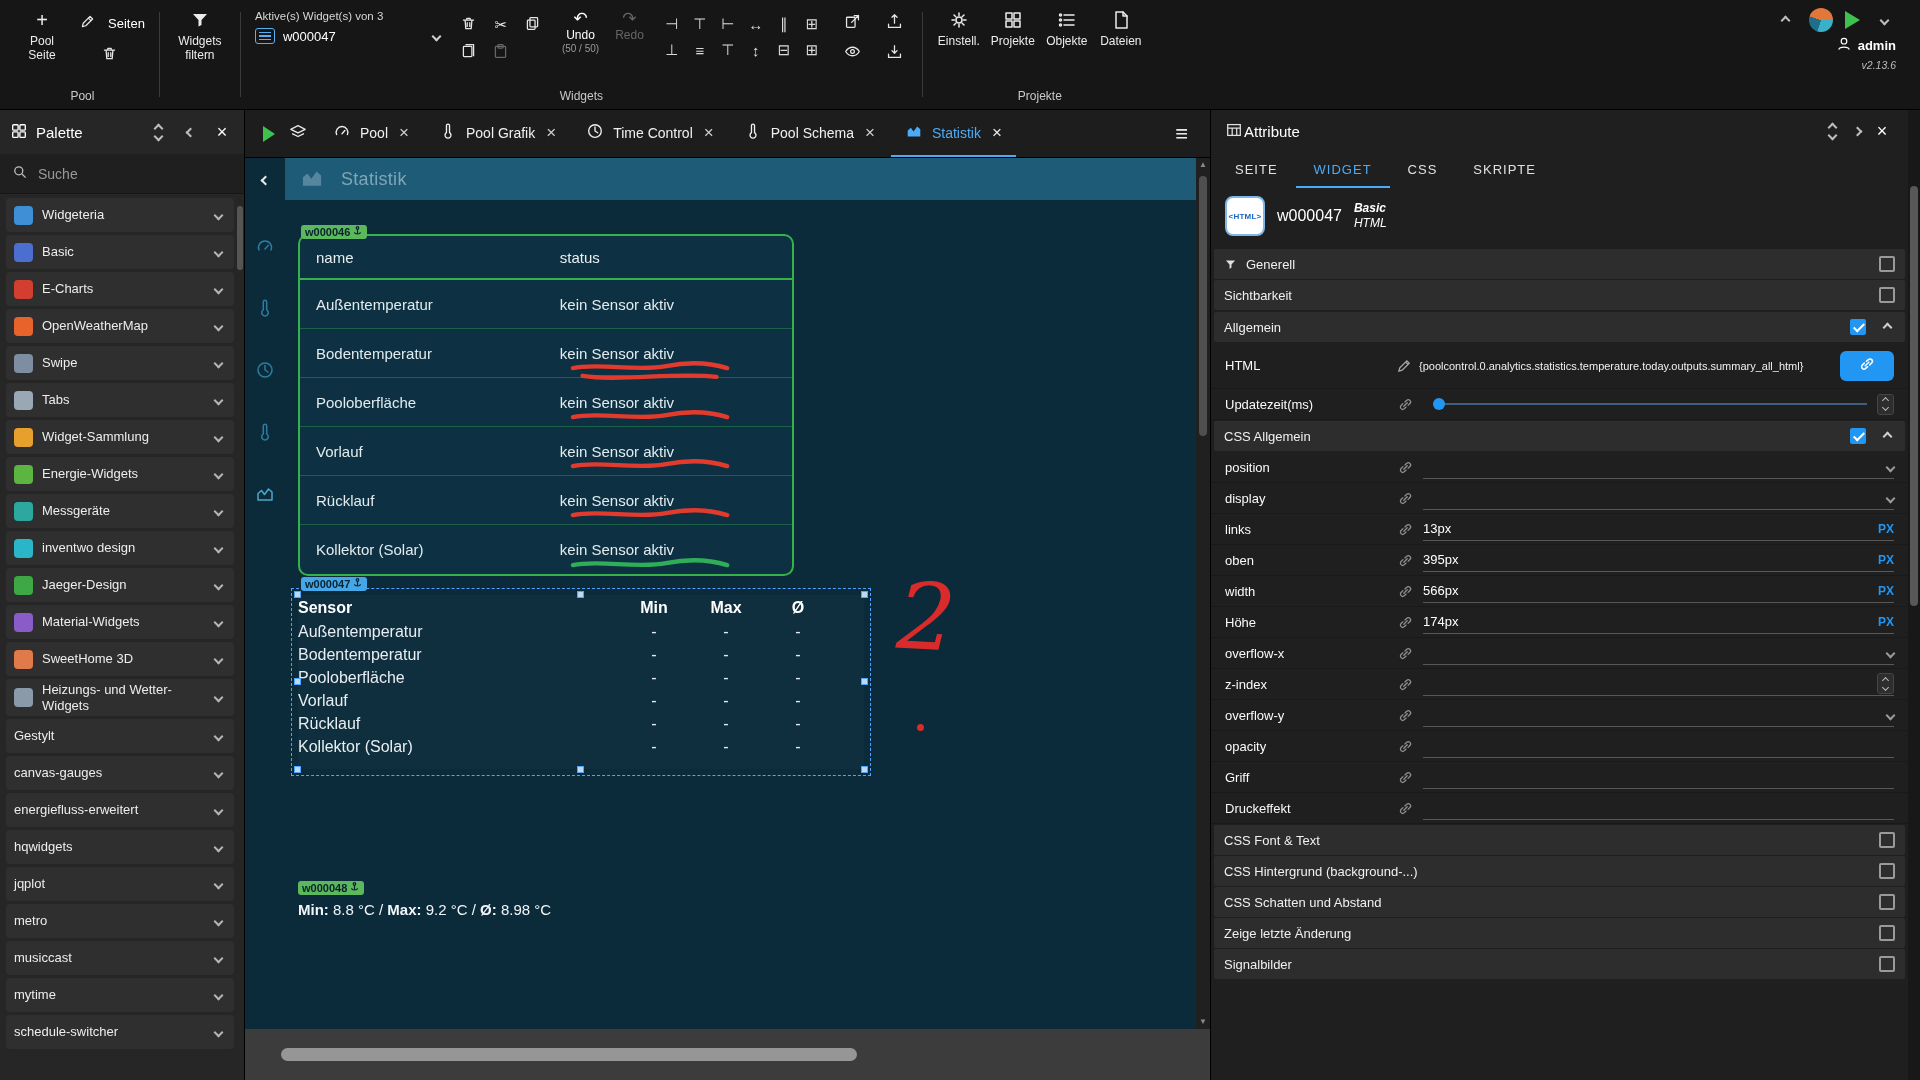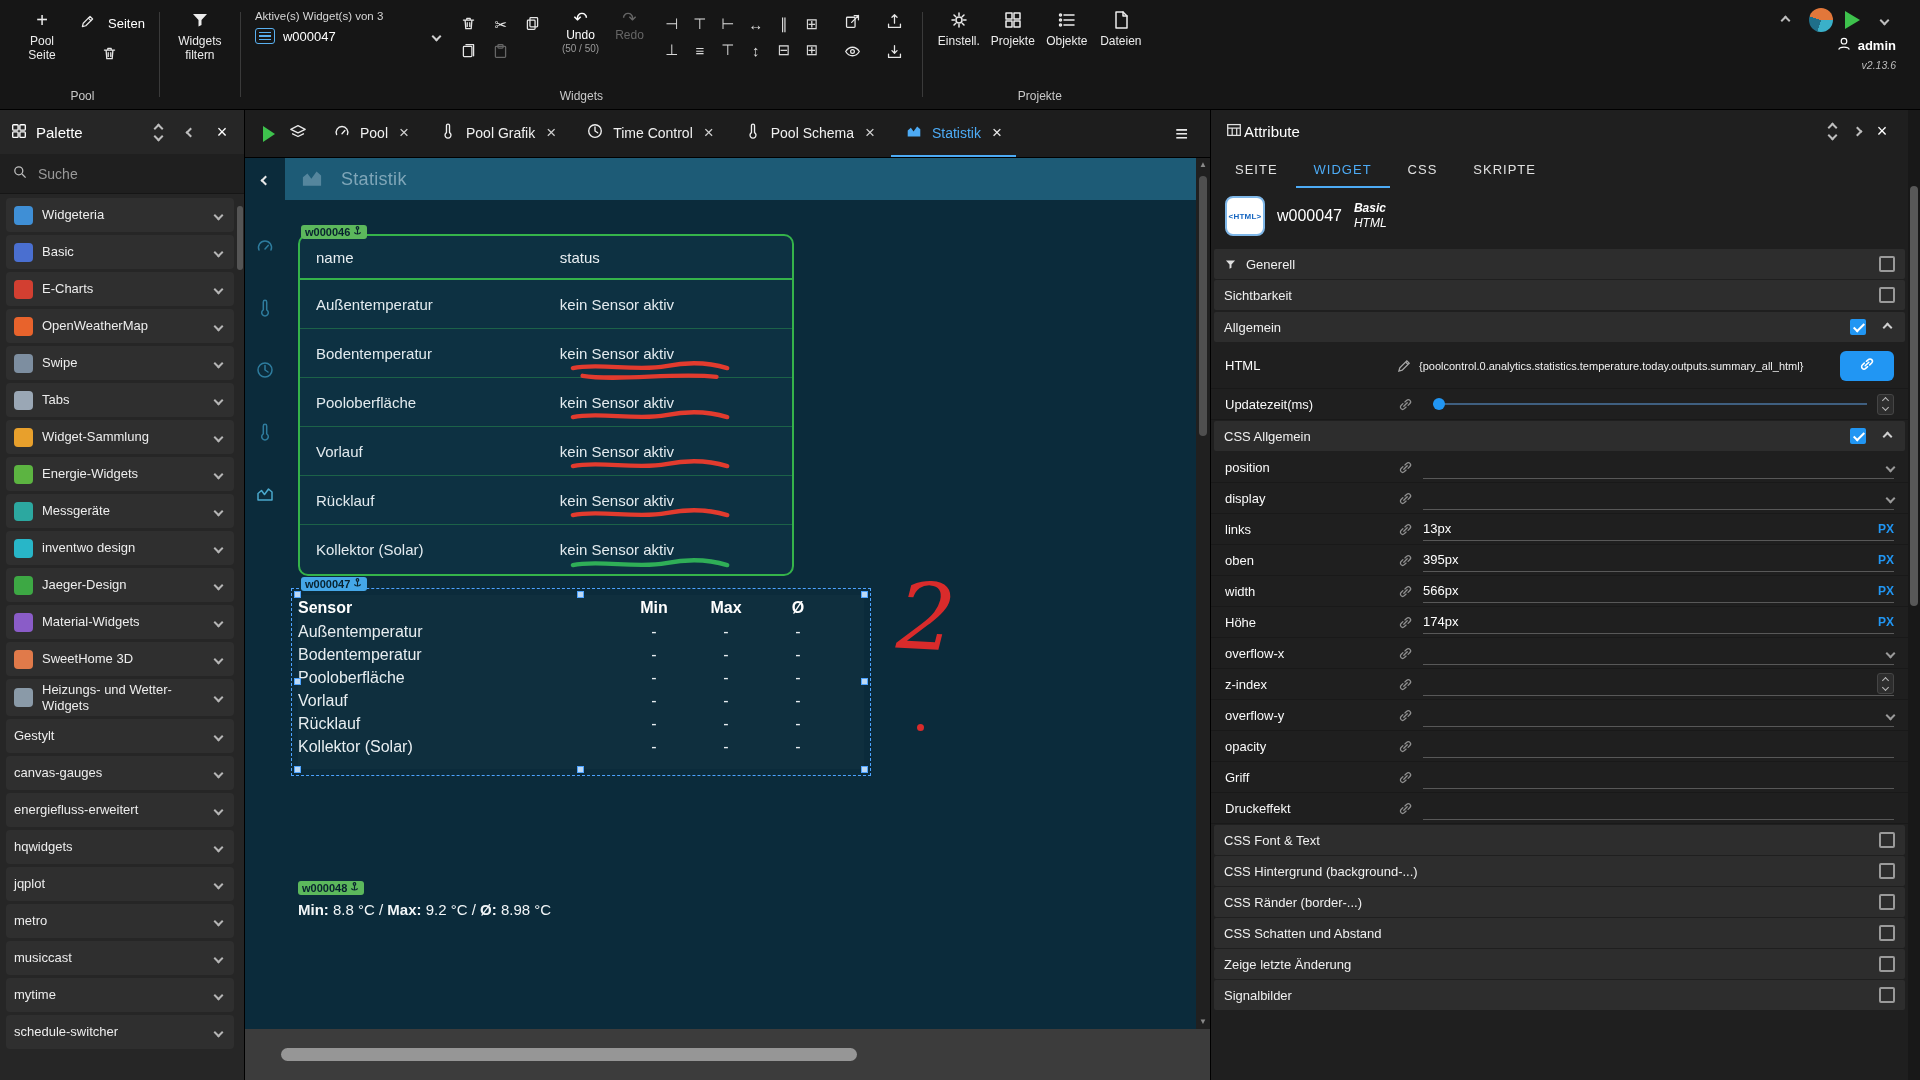--- a/index.html
+++ b/index.html
@@ -1116,24 +1116,20 @@
             <div class="sec">
               <span>CSS Font &amp; Text</span>
               <span class="cb"></span>
             </div>
 
             <div class="sec">
               <span>CSS Hintergrund (background-...)</span>
               <span class="cb"></span>
             </div>
 
-            <div class="sec">
-              <span>CSS Ränder (border-...)</span>
-              <span class="cb"></span>
-            </div>
 
             <div class="sec">
               <span>CSS Schatten und Abstand</span>
               <span class="cb"></span>
             </div>
 
             <div class="sec">
               <span>Zeige letzte Änderung</span>
               <span class="cb"></span>
             </div>

